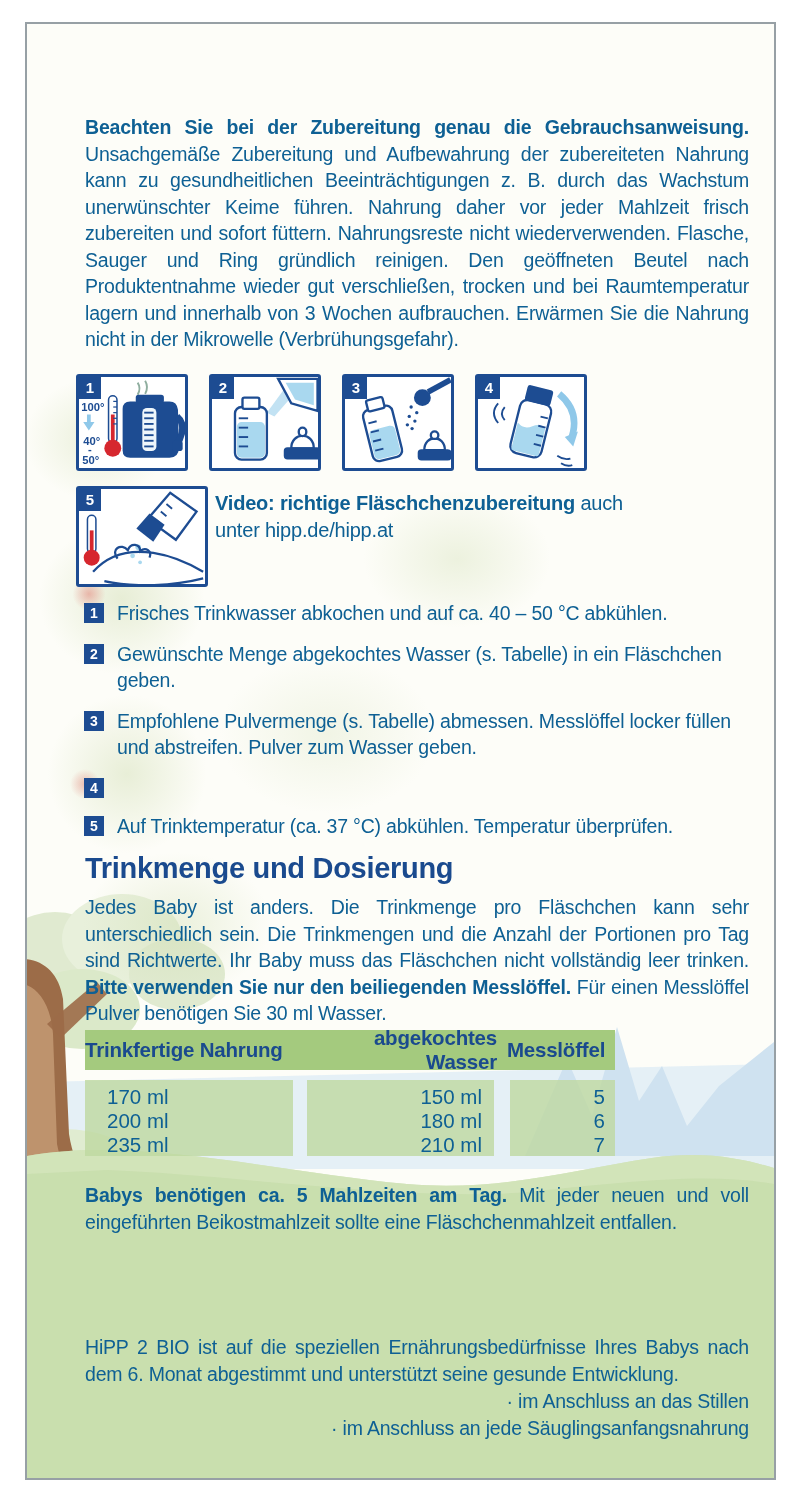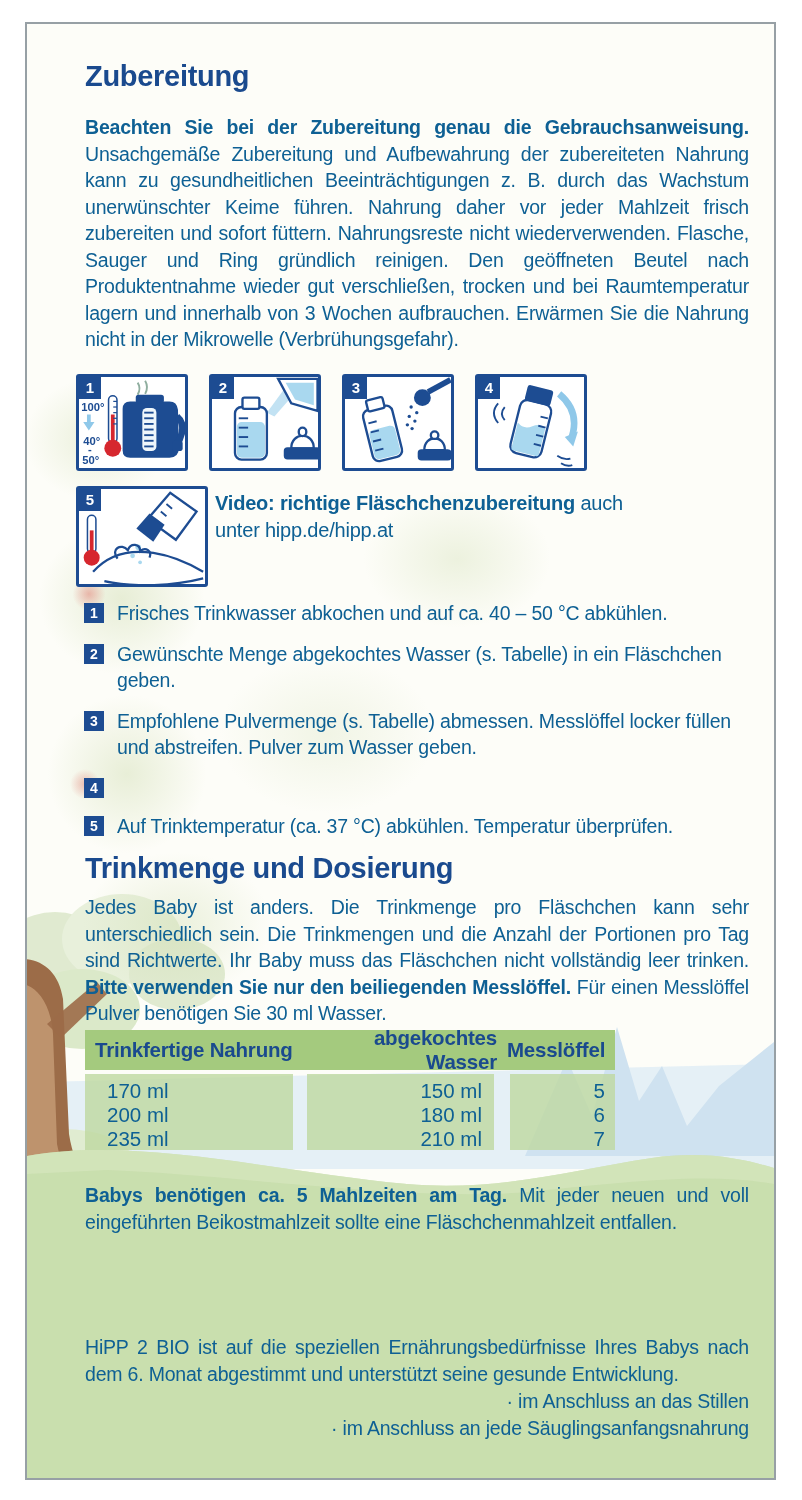--- a/index.html
+++ b/index.html
@@ -50,24 +50,24 @@
   
   .list{position:absolute;left:57px;top:576px;width:672px;}
   .list-item{display:flex;gap:13px;margin-bottom:15px;align-items:flex-start;}
   .nbadge{flex:none;width:20px;height:20px;margin-top:3px;background:var(--badge-blue);
           color:#fff;font-weight:bold;font-size:14px;line-height:20px;text-align:center;}
   .list-text{color:var(--body-text);font-size:19.5px;line-height:26px;letter-spacing:-0.2px;}
   
   .dose-table{position:absolute;left:58px;top:1006px;width:530px;}
   .thead{display:flex;height:40px;background:var(--table-header-green);
          align-items:center;color:var(--heading);font-weight:bold;font-size:20.5px;letter-spacing:-0.2px;}
-  .th1{width:222px;padding-left:10px;text-align:left;}
+  .th1{width:222px;padding-left:0;text-align:left;}
   .th2{width:190px;text-align:right;}
   .th3{width:118px;text-align:center;}
-  .tbody{display:flex;margin-top:4px;}
+  .tbody{display:flex;margin-top:10px;}
   .tcol{background:var(--cell-green);height:76px;padding-top:5px;
         color:var(--body-text);font-size:20.5px;line-height:24px;}
   .tcol.c1{width:208px;padding-left:22px;}
   .tcol.c2{width:187px;margin-left:14px;text-align:right;padding-right:12px;}
   .tcol.c3{width:105px;margin-left:16px;text-align:right;padding-right:10px;}
   .note{position:absolute;left:58px;top:1158px;width:664px;color:var(--body-text);
         font-size:19.5px;line-height:27px;text-align:justify;letter-spacing:-0.2px;}
   .anw-body{position:absolute;left:58px;top:1310px;width:664px;color:var(--body-text);
         font-size:19.5px;line-height:27px;letter-spacing:-0.2px;}
   .anw-first{text-align:justify;}
@@ -107,21 +107,20 @@
     <div class="blob" style="left:-20px;top:470px;width:230px;height:210px;background:radial-gradient(closest-side,rgba(198,214,162,0.4),rgba(198,214,162,0) 72%);"></div>
     <div class="blob" style="left:-10px;top:640px;width:220px;height:220px;background:radial-gradient(closest-side,rgba(198,214,162,0.38),rgba(198,214,162,0) 72%);"></div>
     <div class="blob" style="left:20px;top:800px;width:260px;height:200px;background:radial-gradient(closest-side,rgba(198,214,162,0.32),rgba(198,214,162,0) 72%);"></div>
     <div class="blob" style="left:300px;top:440px;width:260px;height:190px;background:radial-gradient(closest-side,rgba(203,218,170,0.33),rgba(203,218,170,0) 72%);"></div>
     <div class="blob" style="left:150px;top:600px;width:300px;height:220px;background:radial-gradient(closest-side,rgba(205,219,173,0.25),rgba(205,219,173,0) 72%);"></div>
     <div class="blob" style="left:40px;top:548px;width:44px;height:44px;background:radial-gradient(closest-side,rgba(224,120,110,0.5),rgba(224,120,110,0) 75%);"></div>
     <div class="blob" style="left:38px;top:740px;width:40px;height:40px;background:radial-gradient(closest-side,rgba(224,120,110,0.45),rgba(224,120,110,0) 75%);"></div>
 
     <div class="content">
 
-      <h2 class="title" style="top:36px;">Zubereitung</h2>
 
       <p class="tx" style="top:90px;"><b>Beachten Sie bei der Zubereitung genau die Gebrauchsanweisung.</b><span> Unsachgemäße Zubereitung und Aufbewahrung der zubereiteten Nahrung kann zu gesundheitlichen Beeinträchtigungen z. B. durch das Wachstum unerwünschter Keime führen. Nahrung daher vor jeder Mahlzeit frisch zubereiten und sofort füttern. Nahrungsreste nicht wiederverwenden. Flasche, Sauger und Ring gründlich reinigen. Den geöffneten Beutel nach Produktentnahme wieder gut verschließen, trocken und bei Raumtemperatur lagern und innerhalb von 3 Wochen aufbrauchen. Erwärmen Sie die Nahrung nicht in der Mikrowelle (Verbrühungsgefahr).</span></p>
 
       <div class="illo-row">
 
         <div class="ibox">
           <svg viewBox="0 0 112 97">
             <text x="2" y="36" font-size="12" font-weight="bold" fill="var(--navy)">100°</text>
             <polygon points="8,40 12,40 12,48 16,48 10,57 4,48 8,48" fill="var(--arrow-blue)"></polygon>
             <text x="4" y="72" font-size="12" font-weight="bold" fill="var(--navy)">40°</text>

